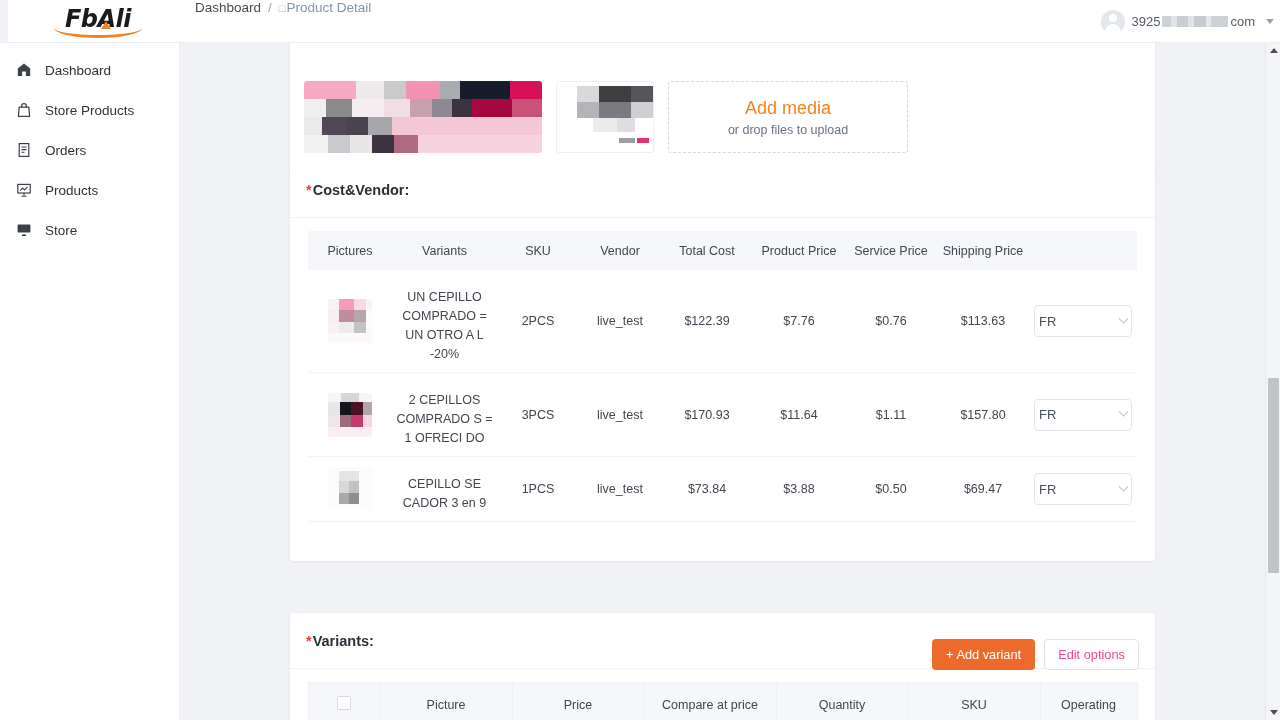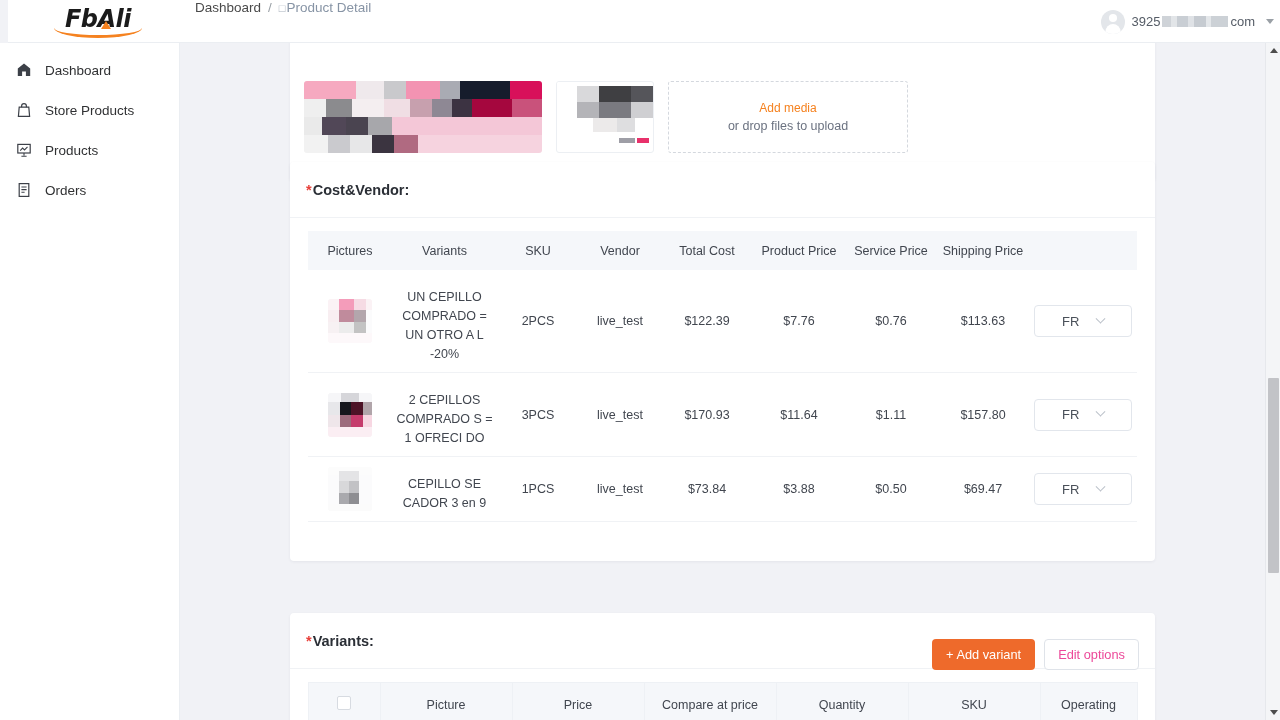--- a/index.html
+++ b/index.html
@@ -127,21 +127,21 @@
   .thumb-small {
     width: 98px; height: 72px; border-radius: 3px; overflow: hidden;
     position: relative; background: #ffffff; border: 1px solid #eceff3;
   }
   .px { position: absolute; }
   .dropzone {
     width: 240px; height: 72px; border: 1px dashed #d4d8de; border-radius: 3px;
     display: flex; flex-direction: column; align-items: center; justify-content: center;
     gap: 4px; cursor: pointer; background:#fff;
   }
-  .dz-link { color: #f58220; font-size: 12px; }
+  .dz-link { color: #f58220; font-size: 18px; }
   .dz-sub { color: #6b7280; font-size: 12.5px; }
 
   
   .cost-card {
     position: absolute; left: 110px; top: 119px; width: 865px; height: 399px;
   }
   .card-head {
     height: 56px; display: flex; align-items: center; padding: 0 16px;
     border-bottom: 1px solid #f0f2f5; justify-content: space-between;
   }
@@ -160,21 +160,21 @@
   }
   .grid tbody tr:last-child td { border-bottom: 1px solid #f0f2f5; }
   .vname { line-height: 19px; font-size: 12.5px; margin-top: 10px; }
   .cell-thumb {
     width: 44px; height: 44px; margin: 0 auto; border-radius: 3px;
     position: relative; overflow: hidden; background: #fbfbfc;
   }
   .selectbox {
     width: 98px; height: 32px; border: 1px solid #e2e6ec; border-radius: 4px;
     display: inline-flex; align-items: center; justify-content: space-between;
-    padding: 0 27px; font-size: 13px; color: #4a5059; background: #fff; cursor: pointer;
+    padding: 0 4px; font-size: 13px; color: #4a5059; background: #fff; cursor: pointer;
   }
   .chev {
     width: 7px; height: 7px; border-right: 1.4px solid #b9bfc8;
     border-bottom: 1.4px solid #b9bfc8; transform: rotate(45deg) translate(-2px,-2px);
   }
 
   
   .var-card {
     position: absolute; left: 110px; top: 570px; width: 865px; height: 210px;
   }
@@ -266,43 +266,52 @@
   </div>
 
   <div class="nav-item">
     <span class="nav-ico">
       <svg width="16" height="16" viewBox="0 0 16 16">
         <path d="M3.2 5.2h9.6L13.6 14.4H2.4z" fill="none" stroke="#3c4048" stroke-width="1.2"></path>
         <path d="M5.6 5.2V4a2.4 2.4 0 0 1 4.8 0v1.2" fill="none" stroke="#3c4048" stroke-width="1.2"></path>
       </svg>
     </span>
     <span>Store Products</span>
+  </div>
+
+  <div class="nav-item">
+    <span class="nav-ico">
+      <svg width="16" height="16" viewBox="0 0 16 16">
+        <rect x="3.2" y="1.6" width="9.6" height="12.8" fill="none" stroke="#3c4048" stroke-width="1.2"></rect>
+        <path d="M5.4 5h5.2M5.4 7.6h5.2M5.4 10.2h3.2" stroke="#3c4048" stroke-width="1.1"></path>
+      </svg>
+    </span>
+    <span>Orders</span>
   </div>
 
   <div class="nav-item">
     <span class="nav-ico">
       <svg width="16" height="16" viewBox="0 0 16 16">
         <rect x="1.8" y="2.4" width="12.4" height="8.6" fill="none" stroke="#3c4048" stroke-width="1.2"></rect>
         <path d="M4.2 8.6 6.6 6.1l1.9 1.8 3-3.1" fill="none" stroke="#3c4048" stroke-width="1.1"></path>
         <path d="M8 11v2.6M5.4 14.2h5.2" stroke="#3c4048" stroke-width="1.1"></path>
       </svg>
     </span>
     <span>Products</span>
   </div>
 
   <div class="nav-item">
     <span class="nav-ico">
       <svg width="16" height="16" viewBox="0 0 16 16">
-        <rect x="3.2" y="1.6" width="9.6" height="12.8" fill="none" stroke="#3c4048" stroke-width="1.2"></rect>
-        <path d="M5.4 5h5.2M5.4 7.6h5.2M5.4 10.2h3.2" stroke="#3c4048" stroke-width="1.1"></path>
+        <rect x="1.6" y="2.6" width="12.8" height="8" rx="0.8" fill="#3c4048"></rect>
+        <path d="M6.2 12.4h3.6l.5 1.6H5.7z" fill="#3c4048"></path>
       </svg>
     </span>
-    <span>Orders</span>
-  </div>
-
+    <span>Store</span>
+  </div>
 </div>
 
 <div class="main">
 
   <div class="media-card">
     <div class="media-row">
 
       <div class="thumb-big">
         <div class="px" style="left:0;top:0;width:52px;height:18px;background:#f6a9c0"></div>
         <div class="px" style="left:52px;top:0;width:28px;height:18px;background:#efe9ec"></div>

